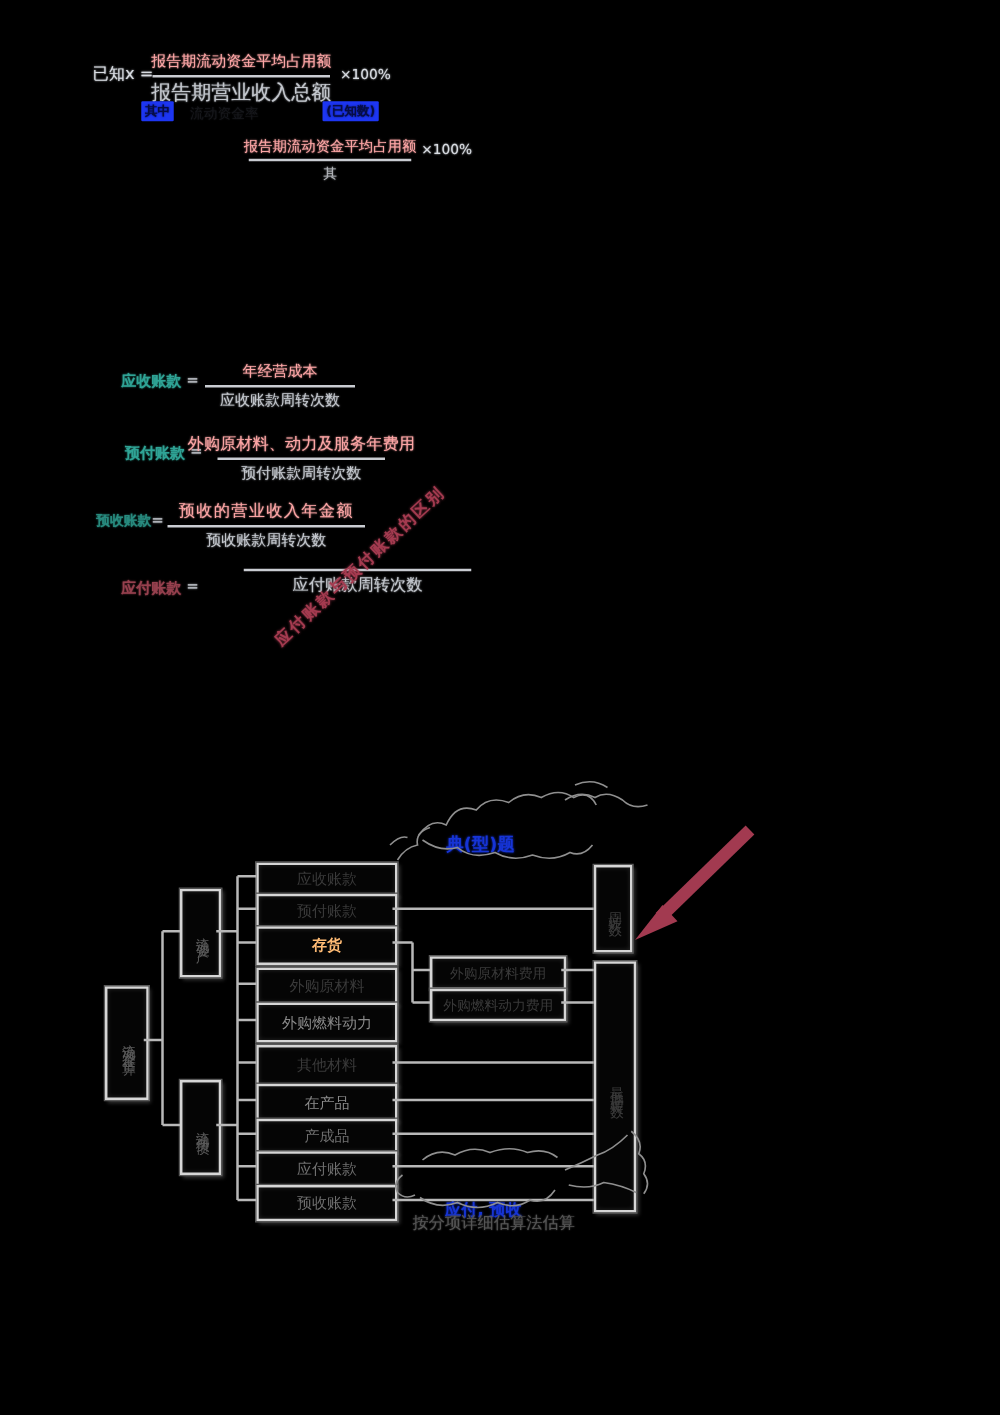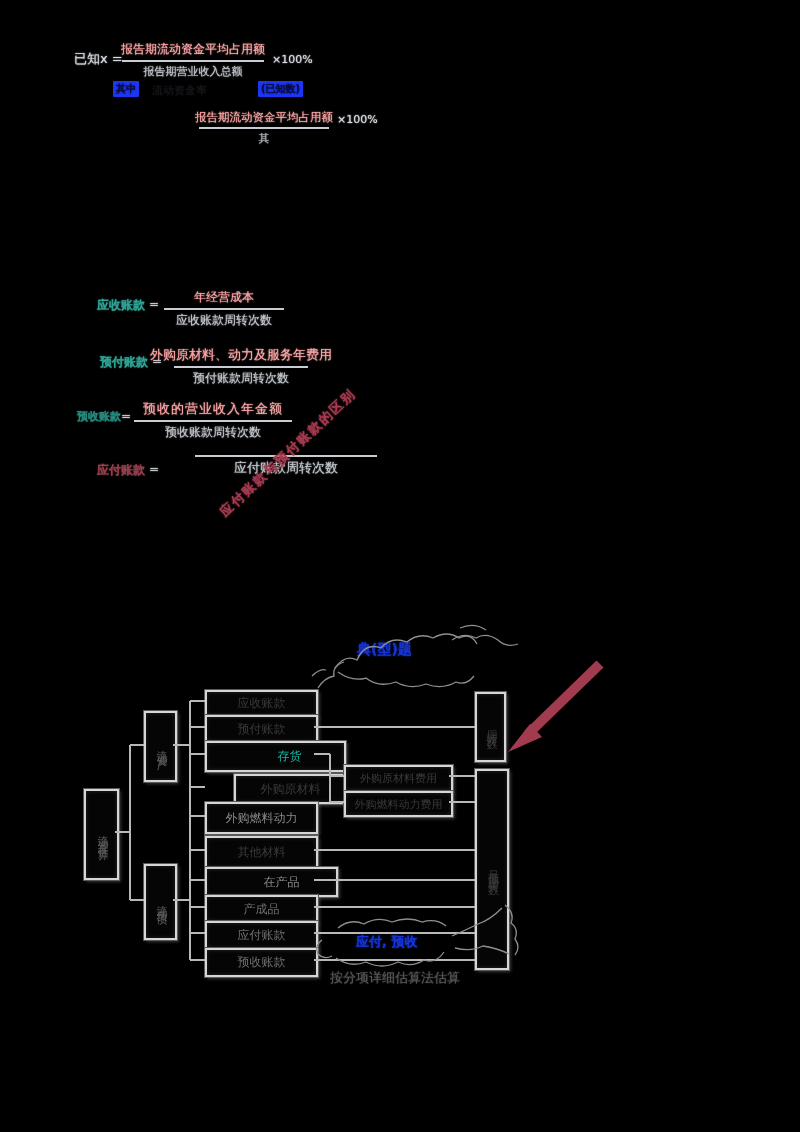--- a/index.html
+++ b/index.html
@@ -14,43 +14,43 @@
   .frac .den{font-size:12px;color:#c3c7cd;white-space:nowrap;}
   .hl{background:#1d36f2;color:#060d45;font-size:10px;padding:1px 3px;border-radius:1px;
       font-weight:bold;white-space:nowrap;}
   .term{font-size:12px;font-weight:bold;white-space:nowrap;}
   .teal{color:#2fa395;}
   .dred{color:#96404e;}
   .eq{color:#c3c7cd;font-size:12px;}
   .rot-note{font-weight:bold;color:#a53b50;font-size:13px;letter-spacing:2px;white-space:nowrap;
             text-shadow:0 0 2px #a53b50;}
   .cloud-txt{color:#1634d6;font-weight:bold;font-size:14px;white-space:nowrap;
-             text-shadow:0 0 2px #1634d6;}
+             text-shadow:0 0 2px #1634d6;margin-top:26px;}
   .dbox{position:absolute;background:#050505;border:2px solid #d6d6d6;outline:1px solid #5a5a5a;
         box-shadow:2px 2px 3px rgba(190,190,190,.28), inset 0 0 4px rgba(255,255,255,.14);
         display:flex;align-items:center;justify-content:center;font-size:12px;color:#3f3f3f;
         white-space:nowrap;overflow:hidden;}
   .vert{writing-mode:vertical-rl;letter-spacing:3px;font-size:11px;color:#5a5a5a;}
   .graytxt{color:#8a8a8a;}
   .midgray{color:#6f6f6f;}
-  .tealbox{color:#14b8a6;font-weight:normal;padding-left:28px;}
+  .tealbox{color:#fdba74;font-weight:bold;}
   .darktxt{color:#3a3a3a;}
   .footnote{font-size:13px;color:#555;white-space:nowrap;text-align:center;}
   svg.overlay{position:absolute;left:0;top:0;pointer-events:none;}
 </style>
 </head>
 <body>
 
 <div id="page">
 
   <div class="abs txt fuzzy" style="left:74px;top:50px;">已知x =</div>
   <div class="frac fuzzy" style="left:118px;top:41px;width:150px;">
     <div class="num" style="font-size:12px;">报告期流动资金平均占用额</div>
     <div class="bar"></div>
-    <div class="den" style="font-size:11px;">报告期营业收入总额</div>
+    <div class="den" style="font-size:16px;">报告期营业收入总额</div>
   </div>
   <div class="abs txt fuzzy" style="left:272px;top:53px;font-size:11px;">×100%</div>
 
   <div class="abs hl fuzzy" style="left:113px;top:81px;">其中</div>
   <div class="abs fuzzy" style="left:152px;top:83px;color:#17181c;font-size:11px;">流动资金率</div>
   <div class="abs hl fuzzy" style="left:258px;top:81px;">(已知数)</div>
 
   <div class="frac fuzzy" style="left:195px;top:110px;width:138px;">
     <div class="num" style="font-size:11.5px;">报告期流动资金平均占用额</div>
     <div class="bar"></div>
@@ -95,24 +95,24 @@
   <div class="abs cloud-txt" style="left:357px;top:641px;">典(型)题</div>
   <div class="abs cloud-txt" style="left:356px;top:933px;font-size:13px;">应付, 预收</div>
 
   <div class="dbox vert" style="left:84px;top:789px;width:31px;height:87px;">流动资金估算</div>
   <div class="dbox vert" style="left:144px;top:711px;width:29px;height:67px;">流动资产</div>
   <div class="dbox vert" style="left:144px;top:864px;width:29px;height:72px;">流动负债</div>
 
   <div class="dbox darktxt" style="left:205px;top:690px;width:109px;height:23px;">应收账款</div>
   <div class="dbox darktxt" style="left:205px;top:715px;width:109px;height:24px;">预付账款</div>
   <div class="dbox tealbox" style="left:205px;top:741px;width:109px;height:27px;">存货</div>
-  <div class="dbox darktxt" style="left:205px;top:774px;width:109px;height:26px;margin-left:29px;">外购原材料</div>
+  <div class="dbox darktxt" style="left:205px;top:774px;width:109px;height:26px;">外购原材料</div>
   <div class="dbox graytxt" style="left:205px;top:802px;width:109px;height:28px;">外购燃料动力</div>
   <div class="dbox darktxt" style="left:205px;top:836px;width:109px;height:29px;">其他材料</div>
-  <div class="dbox graytxt" style="left:205px;top:867px;width:109px;height:26px;padding-left:20px;">在产品</div>
+  <div class="dbox graytxt" style="left:205px;top:867px;width:109px;height:26px;">在产品</div>
   <div class="dbox midgray" style="left:205px;top:895px;width:109px;height:24px;">产成品</div>
   <div class="dbox midgray" style="left:205px;top:921px;width:109px;height:25px;">应付账款</div>
   <div class="dbox midgray" style="left:205px;top:948px;width:109px;height:25px;">预收账款</div>
 
   <div class="dbox darktxt" style="left:344px;top:765px;width:105px;height:23px;font-size:11px;">外购原材料费用</div>
   <div class="dbox darktxt" style="left:344px;top:791px;width:105px;height:22px;font-size:11px;">外购燃料动力费用</div>
 
   <div class="dbox vert darktxt" style="left:475px;top:692px;width:27px;height:66px;">周转次数</div>
   <div class="dbox vert darktxt" style="left:475px;top:769px;width:30px;height:197px;">最低周转天数</div>
 

